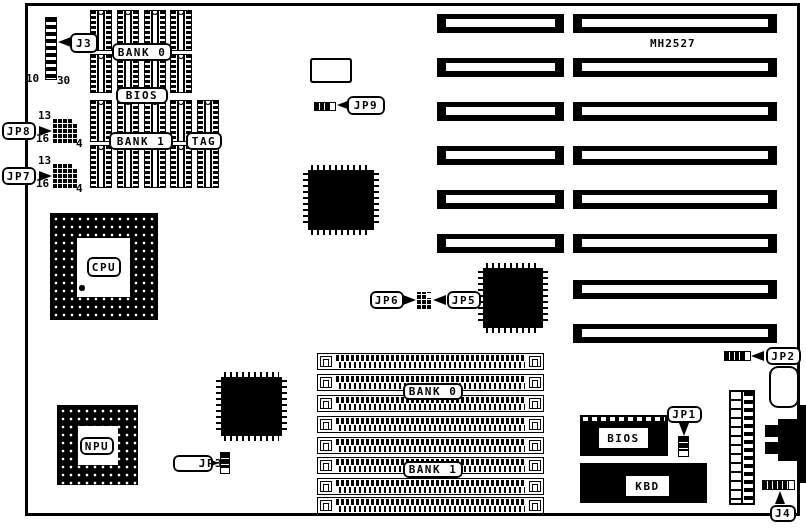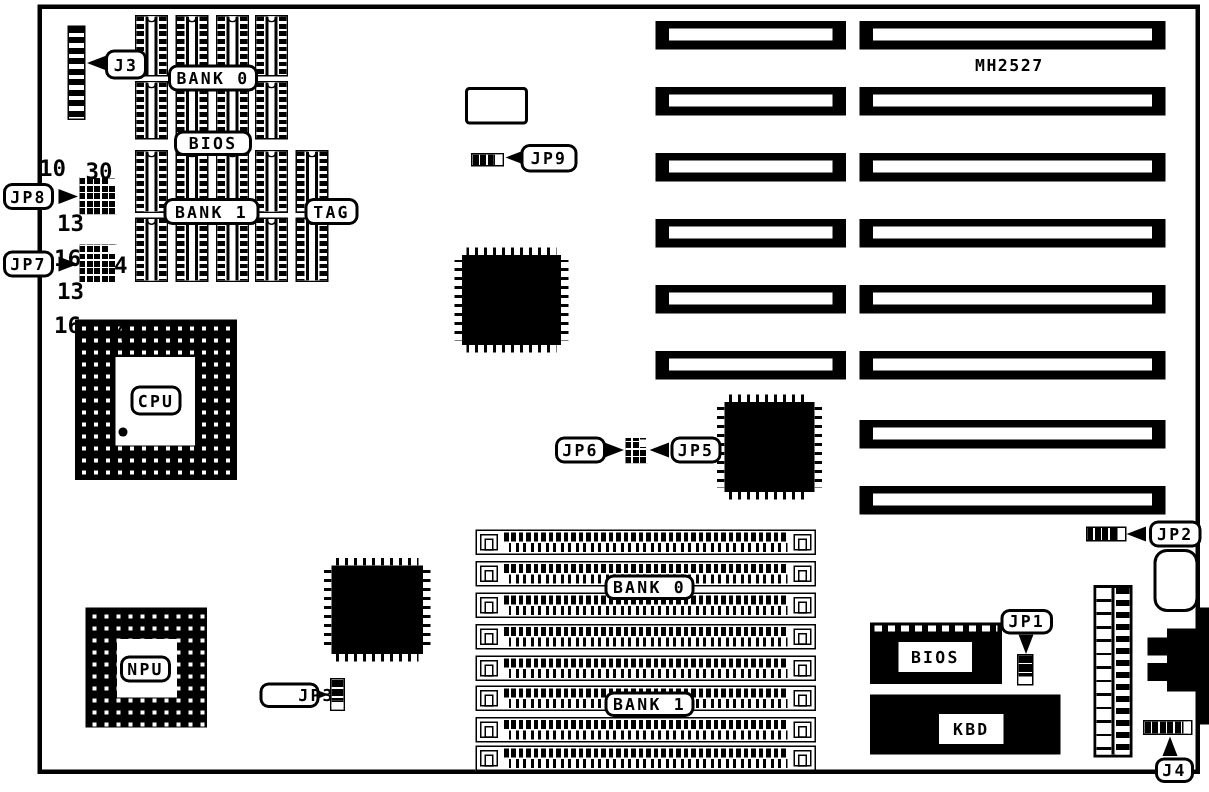--- a/index.html
+++ b/index.html
@@ -6,21 +6,21 @@
   *{box-sizing:border-box;}
   #board{position:relative;width:806px;height:528px;background:#fff;overflow:hidden;
          font-family:"DejaVu Sans Mono","Liberation Mono",monospace;color:#000;}
   .abs{position:absolute;}
   .outline{border:3px solid #000;z-index:0;}
   .callout{background:#fff;border:2px solid #000;border-radius:6px;z-index:6;
            display:flex;align-items:center;justify-content:center;
            font-size:11px;font-weight:bold;letter-spacing:1.5px;line-height:1;white-space:nowrap;}
   .chiplabel{background:#fff;z-index:6;display:flex;align-items:center;justify-content:center;
            font-size:11px;font-weight:bold;letter-spacing:1.5px;line-height:1;}
-  .txt{font-size:15px;font-weight:bold;line-height:1;z-index:6;white-space:nowrap;margin-top:32px;}
+  .txt{font-size:11px;font-weight:bold;line-height:1;z-index:6;white-space:nowrap;}
   .title-txt{font-size:11px;font-weight:bold;letter-spacing:1px;line-height:1;z-index:2;}
   .tri{width:0;height:0;z-index:5;}
   .tri-left{border-top:5px solid transparent;border-bottom:5px solid transparent;border-right:13px solid #000;}
   .tri-right{border-top:5px solid transparent;border-bottom:5px solid transparent;border-left:13px solid #000;}
   .tri-down{border-left:5px solid transparent;border-right:5px solid transparent;border-top:13px solid #000;}
   .tri-up{border-left:5px solid transparent;border-right:5px solid transparent;border-bottom:13px solid #000;}
   .slotbar{background:#000;z-index:1;}
   .slotwin{background:#fff;}
   .simm{border:1px solid #000;background:#fff;z-index:1;}
   .teeth-a{background:repeating-linear-gradient(90deg,#000 0 3px,#fff 3px 5px);}
@@ -329,21 +329,21 @@
     <div class="abs blackshape" style="left: 765px; top: 442px; width: 14px; height: 12px;"></div>
     <div class="abs blackshape" style="left: 799px; top: 405px; width: 7px; height: 15px;"></div>
     <div class="abs blackshape" style="left: 799px; top: 458px; width: 7px; height: 25px;"></div>
     <div class="abs chiplabel" style="left: 599px; top: 428px; width: 49px; height: 20px;">BIOS</div>
     <div class="abs chiplabel" style="left: 626px; top: 476px; width: 43px; height: 20px;">KBD</div>
     <div class="abs callout" style="left: 70px; top: 33px; width: 28px; height: 20px;">J3</div>
     <div class="abs tri tri-left" style="left: 58px; top: 37px; width: 0px; height: 0px;"></div>
     <div class="abs callout" style="left: 112px; top: 43px; width: 60px; height: 18px;">BANK 0</div>
     <div class="abs callout" style="left: 116px; top: 87px; width: 52px; height: 17px;">BIOS</div>
     <div class="abs callout" style="left: 109px; top: 132px; width: 64px; height: 18px;">BANK 1</div>
-    <div class="abs callout" style="left: 203px; top: 132px; width: 36px; height: 18px;">TAG</div>
+    <div class="abs callout" style="left: 186px; top: 132px; width: 36px; height: 18px;">TAG</div>
     <div class="abs callout" style="left: 2px; top: 122px; width: 34px; height: 18px;">JP8</div>
     <div class="abs tri tri-right" style="left: 39px; top: 126px; width: 0px; height: 0px;"></div>
     <div class="abs callout" style="left: 2px; top: 167px; width: 34px; height: 18px;">JP7</div>
     <div class="abs tri tri-right" style="left: 39px; top: 171px; width: 0px; height: 0px;"></div>
     <div class="abs callout" style="left: 87px; top: 257px; width: 34px; height: 20px;">CPU</div>
     <div class="abs callout" style="left: 80px; top: 437px; width: 34px; height: 18px;">NPU</div>
     <div class="abs callout" style="left: 347px; top: 96px; width: 38px; height: 19px;">JP9</div>
     <div class="abs tri tri-left" style="left: 337px; top: 100px; width: 0px; height: 0px;"></div>
     <div class="abs callout" style="left: 370px; top: 291px; width: 34px; height: 18px;">JP6</div>
     <div class="abs tri tri-right" style="left: 403px; top: 295px; width: 0px; height: 0px;"></div>

